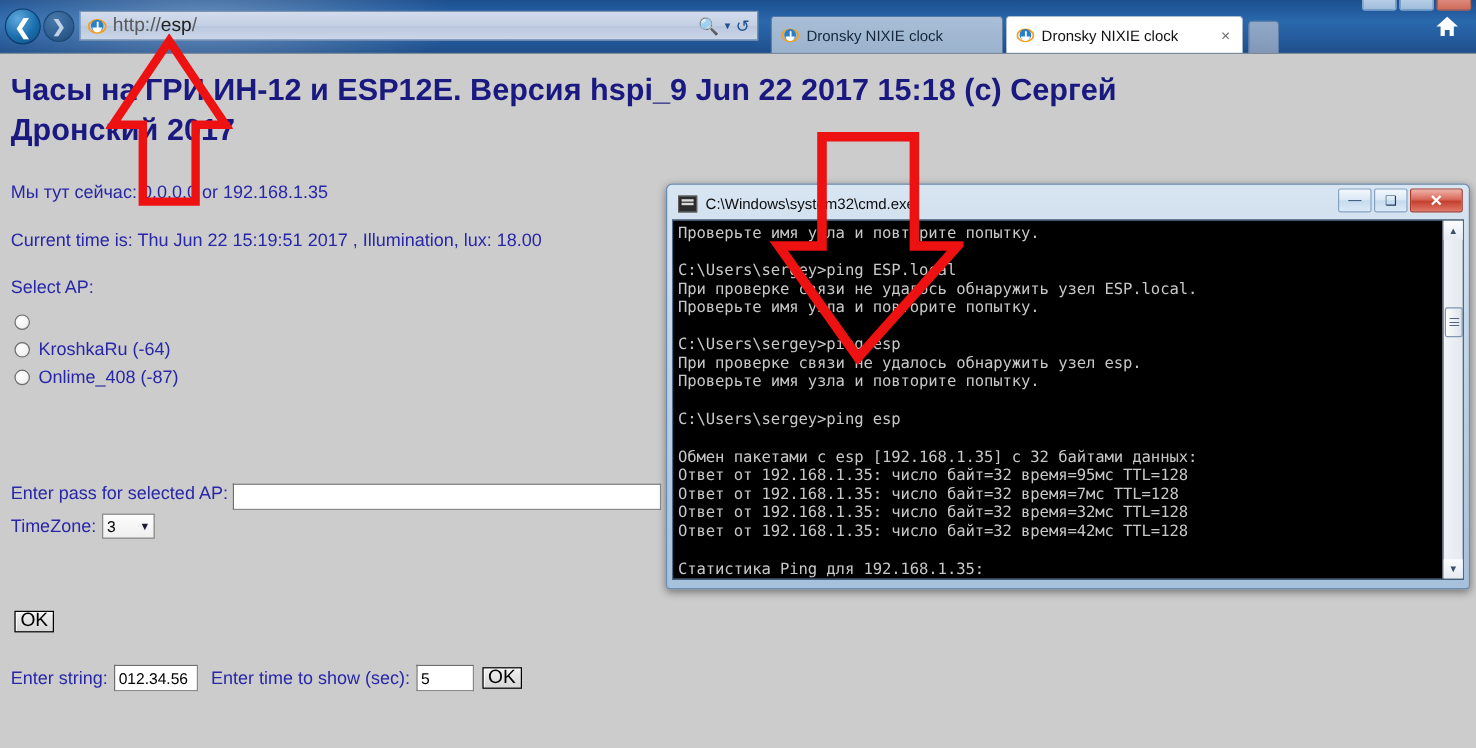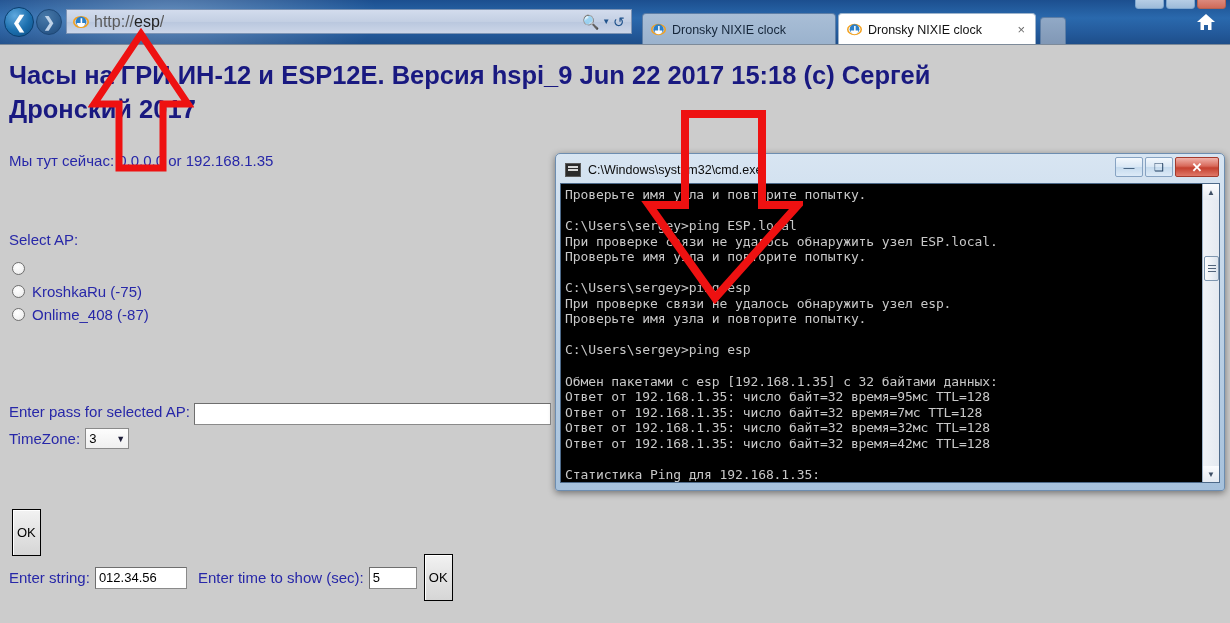--- a/index.html
+++ b/index.html
@@ -177,31 +177,31 @@
     background: linear-gradient(to bottom, #fdfdfd, #efefef);
     display: flex; align-items: center; justify-content: space-between;
     padding: 0 3px; font-size: 13px; color: #000;
   }
   .sel-caret { font-size: 9px; color: #1c1c38; }
 
   .btn {
     border: 1px solid #000000;
     background: linear-gradient(to bottom, #f2f2f2 0%, #e3e3e3 50%, #d6d6d6 100%);
     font-family: "Liberation Sans", sans-serif;
-    font-size: 13px; color: #000; line-height: 1;
-    padding: 16px 4px;
+    font-size: 16px; color: #000; line-height: 1;
+    padding: 0 4px;
     box-shadow: inset 1px 1px 0 #ffffff;
   }
   .ok-main { position: absolute; left: 12px; top: 464px; }
 
   .row-bottom {
     position: absolute; left: 9px; top: 509px;
     display: flex; align-items: center;
   }
-  .str-input { width: 92px; margin-left: 5px; }
+  .str-input { width: 70px; margin-left: 5px; }
   .lbl-time { margin-left: 11px; }
   .time-input { width: 48px; margin-left: 5px; }
   .ok-inline { margin-left: 7px; }
 
   
   .cmdwin {
     position: absolute; left: 555px; top: 153px; width: 670px; height: 338px;
     background: linear-gradient(to bottom, #d8e5f2 0%, #b8cee4 60%, #a6c1dc 100%);
     border: 1px solid #6d8db0;
     border-radius: 5px 5px 3px 3px;
@@ -360,29 +360,30 @@
     </span>
 
     <div class="chrome-bottomline"></div>
   </div>
 
   <div class="page">
 
     <div class="pg-h1">Часы на ГРИ ИН-12 и ESP12E. Версия hspi_9 Jun 22 2017 15:18 (c) Сергей Дронский 2017</div>
 
     <div class="pg-p p-where">Мы тут сейчас: 0.0.0.0 or 192.168.1.35</div>
+    <div class="pg-p p-time">Current time is: Thu Jun 22 15:19:51 2017 , Illumination, lux: 18.00</div>
     <div class="pg-p p-selap">Select AP:</div>
 
     <div class="ap-list">
       <div class="ap-row">
         <span class="radio"></span>
       </div>
       <div class="ap-row">
         <span class="radio"></span>
-        <span class="ap-label">KroshkaRu (-75)</span>
+        <span class="ap-label">KroshkaRu (-64)</span>
       </div>
       <div class="ap-row">
         <span class="radio"></span>
         <span class="ap-label">Onlime_408 (-87)</span>
       </div>
     </div>
 
     <div class="row-pass">
       <span class="lbl">Enter pass for selected AP:</span>
       <input class="txtinput pass-input" type="text" value="" style="">

